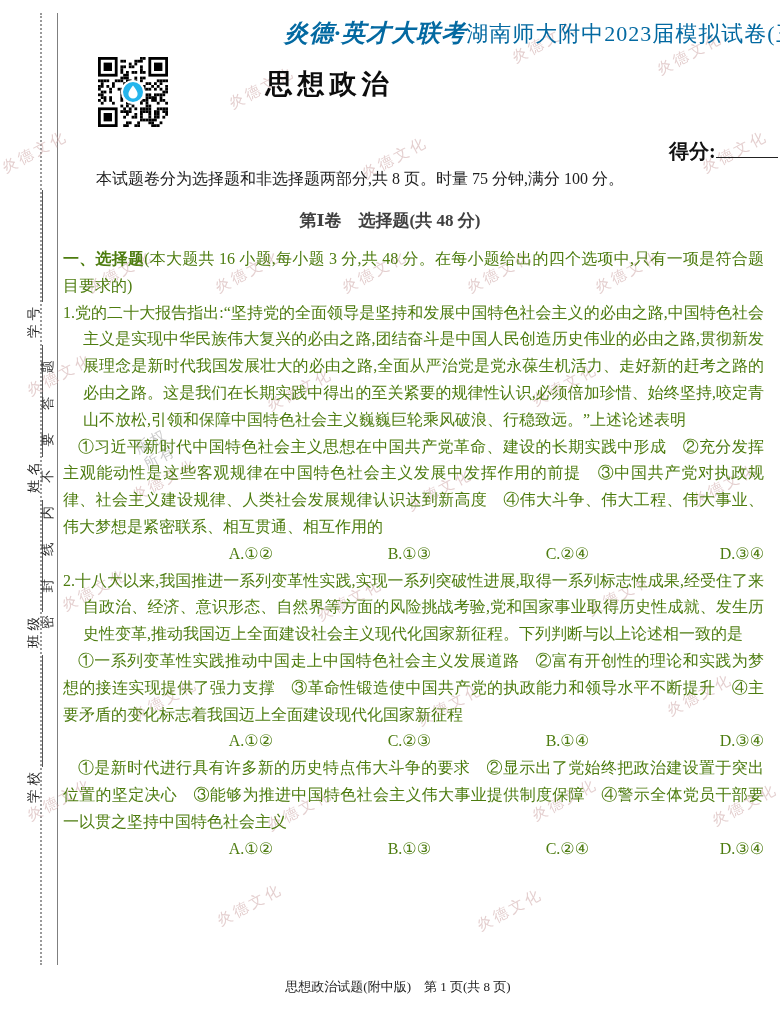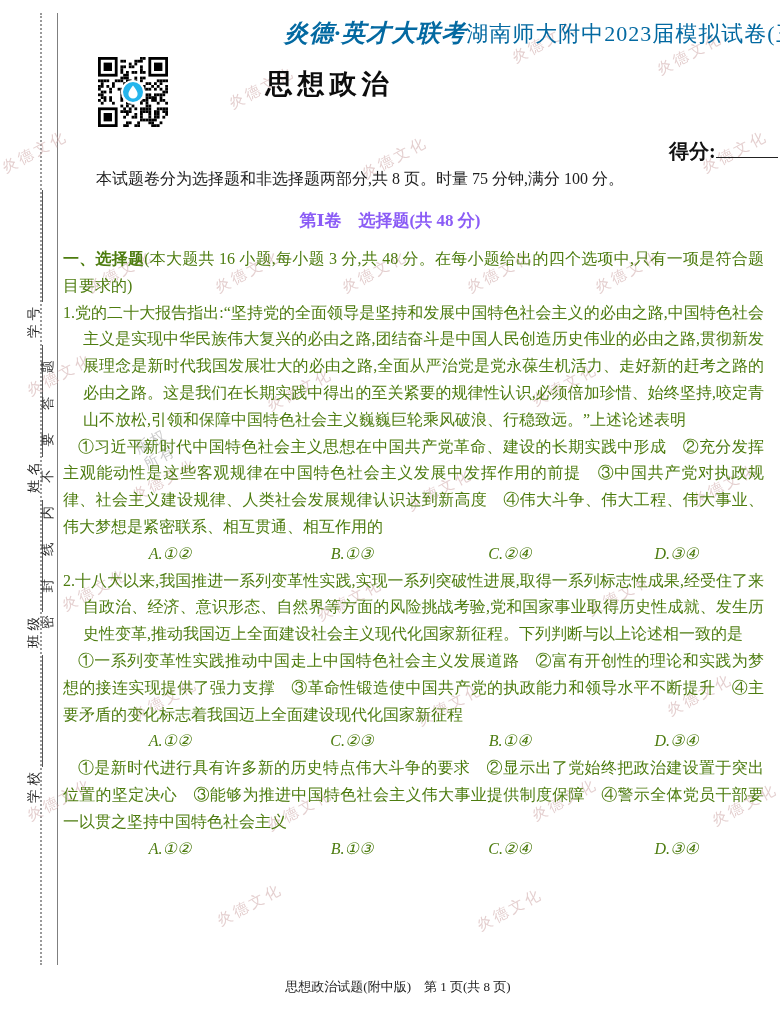--- a/index.html
+++ b/index.html
@@ -24,29 +24,29 @@
   .title{position:absolute;top:17px;left:0;width:780px;text-align:right;white-space:nowrap;color:#0369a1;padding-left:27px;}
   .title .brand{font-weight:900;font-style:italic;font-size:24px;letter-spacing:1px;}
   .title .rest{font-weight:500;font-size:22px;letter-spacing:1px;}
   .subject{position:absolute;top:66px;left:0;width:659px;text-align:center;
            font-weight:bold;font-size:27px;letter-spacing:5px;color:#0d0d0d;}
   .qr{position:absolute;left:98px;top:57px;width:70px;height:70px;}
   .score{position:absolute;left:669px;top:138px;font-weight:bold;font-size:20px;color:#111;}
   .score .fill{display:inline-block;width:62px;border-bottom:1.5px solid #222;height:15px;}
   .intro{position:absolute;left:64px;top:167px;width:700px;font-size:16px;text-indent:2em;line-height:24px;}
   .section-head{position:absolute;top:209px;left:0;width:780px;text-align:center;
-                font-weight:bold;font-size:17px;color:#8b5cf6;}
+                font-weight:bold;font-size:17px;color:#404040;}
   
   .main{position:absolute;left:63px;top:246px;width:701px;font-size:16px;line-height:26.8px;
         text-align:justify;color:#4d7c0f;}
   .main p{margin:0;}
   .sec-intro .b{font-weight:bold;}
   .q-stem{padding-left:20px;text-indent:-20px;}
   .q-items{text-indent:15px;}
-  .q-options{display:grid;grid-template-columns:206px 158px 158px 1fr;padding-left:4px;text-align:center;font-style:italic;}
+  .q-options{display:grid;grid-template-columns:206px 158px 158px 1fr;padding-left:4px;text-align:right;}
   
   .footer{position:absolute;top:978px;left:8px;width:780px;text-align:center;font-size:13px;color:#222;}
 </style>
 </head>
 <body>
 
 <div class="page">
 
   <div class="seal-dotted"></div>
   <div class="seal-solid"></div>

